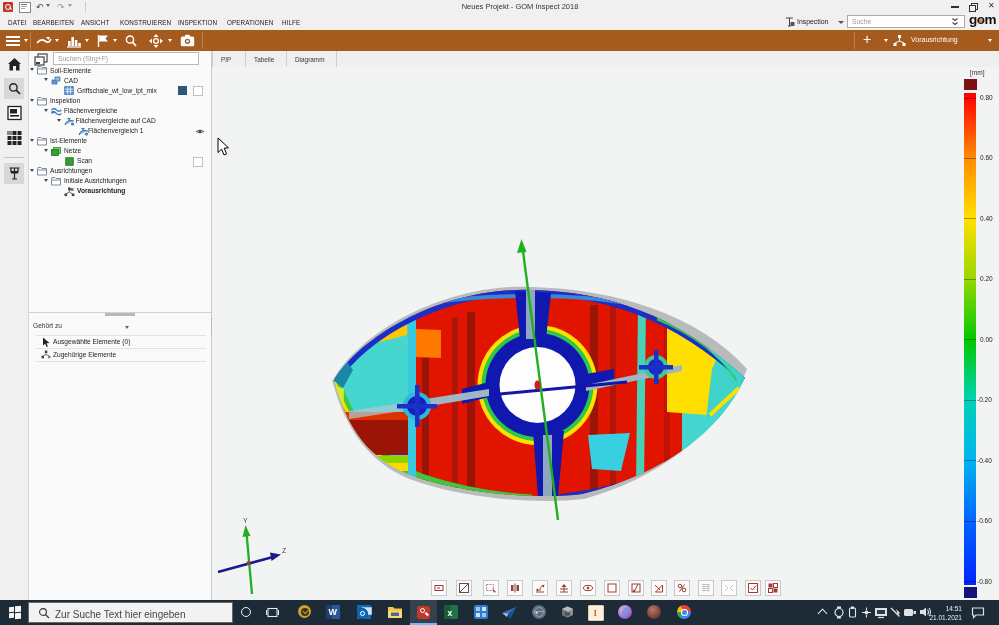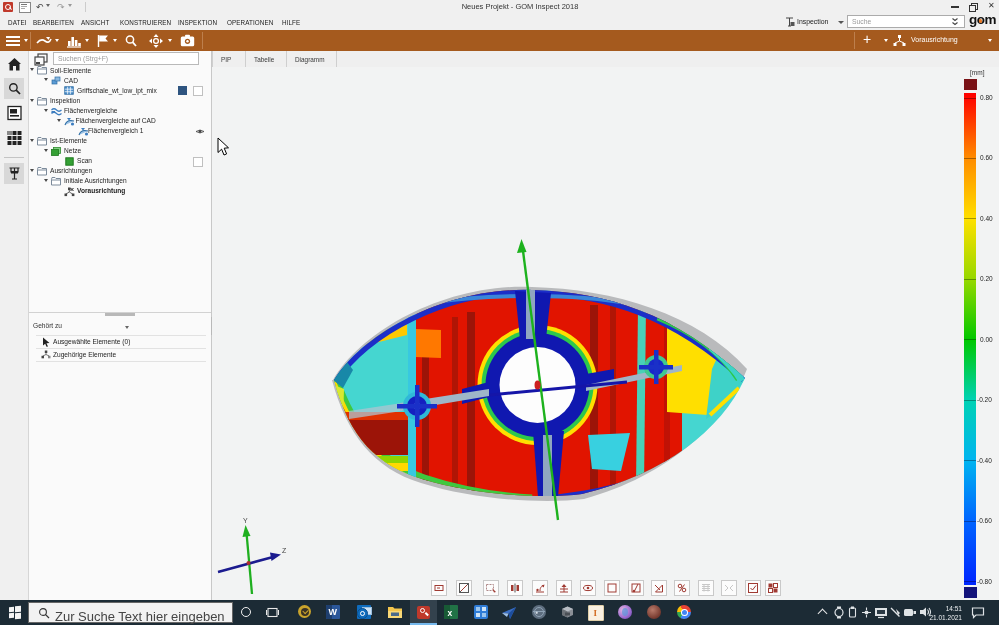--- a/index.html
+++ b/index.html
@@ -535,21 +535,21 @@
   <div id="taskbar">
     <div class="abs" style="left:9px;top:7px;width:5px;height:5px;background:#f4f4f4;transform:skewY(-6deg);"></div>
     <div class="abs" style="left:15px;top:6.3px;width:5.5px;height:5.7px;background:#f4f4f4;transform:skewY(-6deg);"></div>
     <div class="abs" style="left:9px;top:13px;width:5px;height:5px;background:#f4f4f4;transform:skewY(-6deg);"></div>
     <div class="abs" style="left:15px;top:12.7px;width:5.5px;height:5.7px;background:#f4f4f4;transform:skewY(-6deg);"></div>
     <div class="abs" style="left:28px;top:2px;width:205px;height:21px;background:#f2f2f2;border:1px solid #666;box-sizing:border-box;">
       <svg class="abs" style="left:9px;top:4px;" width="12" height="12" viewBox="0 0 12 12">
         <circle cx="5" cy="5" r="3.4" stroke="#333" stroke-width="1.1" fill="none"></circle>
         <path d="M7.6 7.6 L11 11" stroke="#333" stroke-width="1.2"></path>
       </svg>
-      <div class="abs" style="left:26px;top:6px;font-size:13px;color:#454545;">Zur Suche Text hier eingeben</div>
+      <div class="abs" style="left:26px;top:6px;font-size:10px;color:#454545;">Zur Suche Text hier eingeben</div>
     </div>
     <circle class="abs"></circle>
     <div class="abs" style="left:241px;top:6.5px;width:10px;height:10px;border:1.6px solid #f0f0f0;border-radius:50%;box-sizing:border-box;"></div>
     <svg class="abs" style="left:266px;top:6px;" width="13" height="13" viewBox="0 0 13 13">
       <rect x="2" y="2.5" width="9" height="8" fill="none" stroke="#e8e8e8" stroke-width="1.1"></rect>
       <path d="M0.5 4 L0.5 9 M12.5 4 L12.5 9" stroke="#e8e8e8" stroke-width="1.1"></path>
     </svg>
     <div class="abs" style="left:298px;top:5px;width:13px;height:13px;border-radius:50%;background:#caa42c;">
       <div class="abs" style="left:2.5px;top:2.5px;width:8px;height:8px;border-radius:50%;background:#3a3325;"></div>
       <div class="abs" style="left:4.5px;top:4px;width:4px;height:3px;border-left:1.5px solid #caa42c;border-bottom:1.5px solid #caa42c;transform:rotate(-45deg);"></div>

